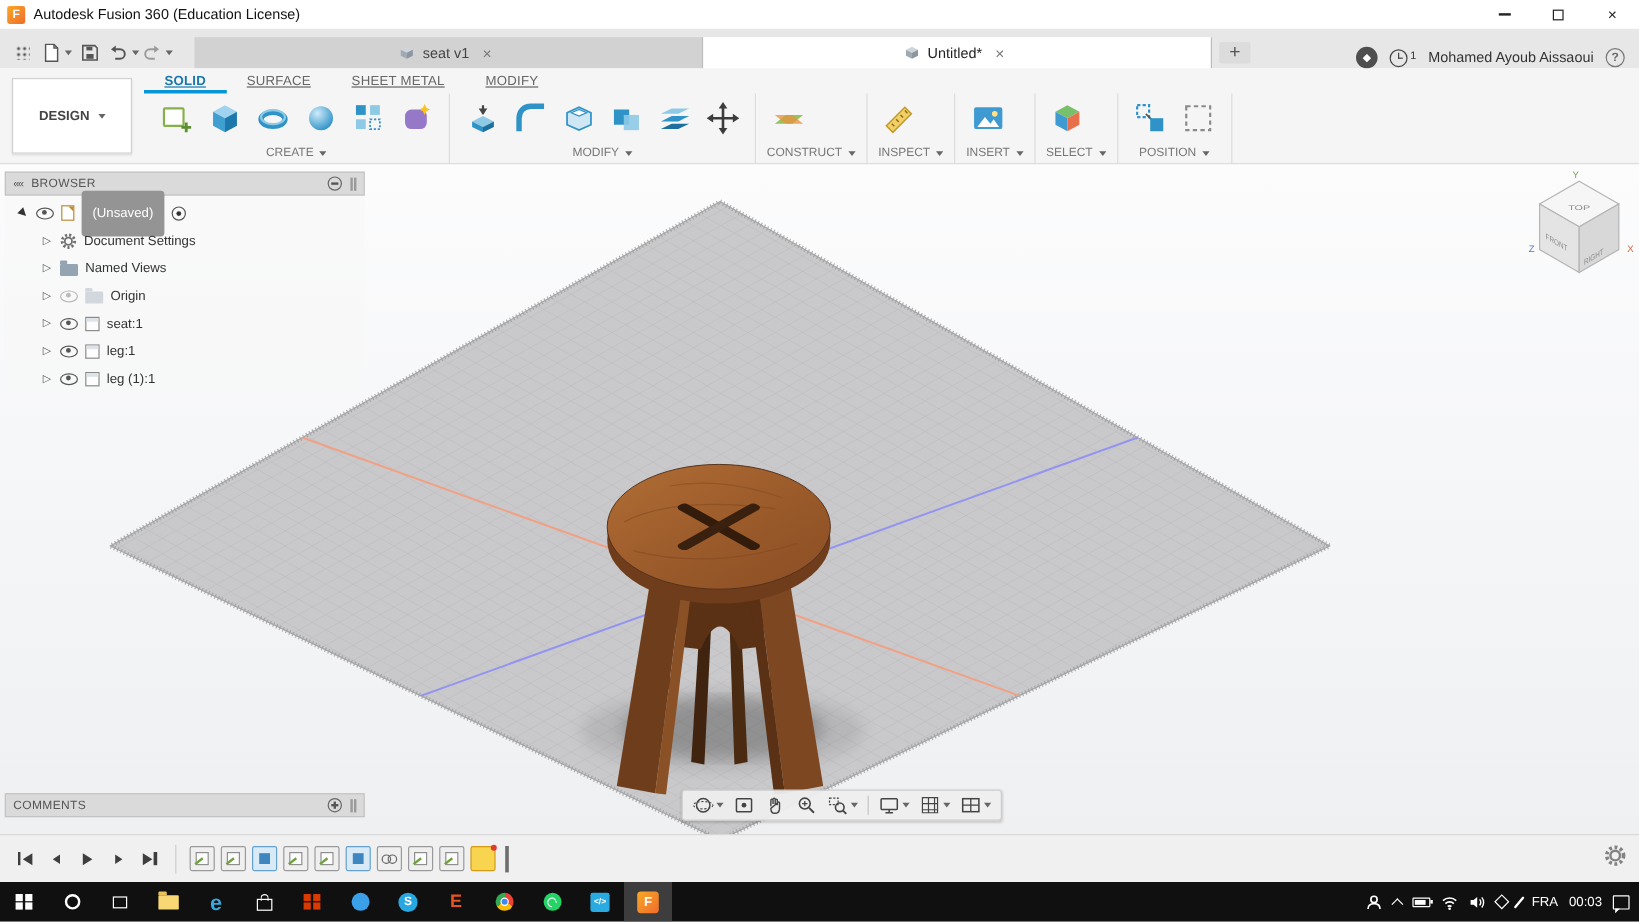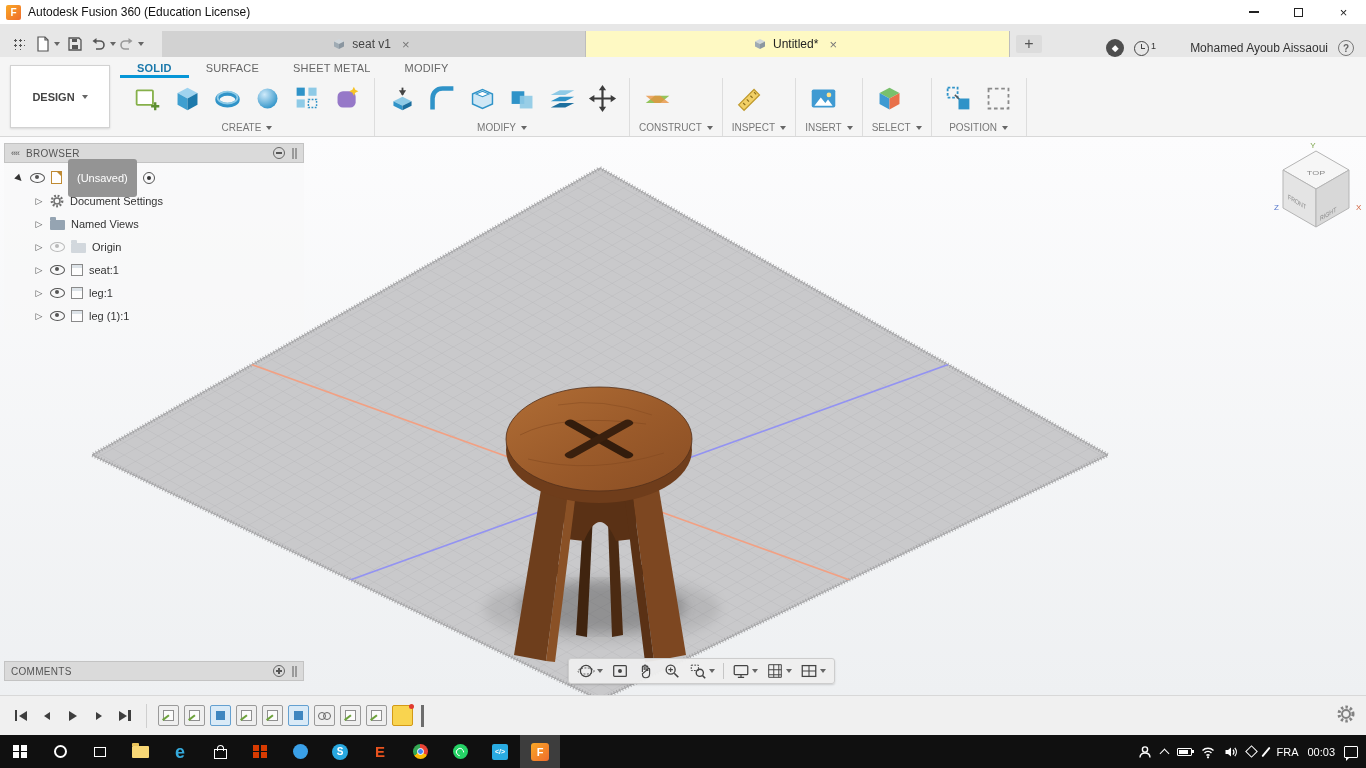--- a/index.html
+++ b/index.html
@@ -23,41 +23,41 @@
 
   
   .appbar { height:33px; background:#e7e7e7; display:flex; align-items:flex-end; flex:0 0 auto; }
   .qt { display:flex; align-items:center; gap:2px; padding:0 6px; }
   .qt-btn { height:26px; min-width:26px; display:flex; align-items:center; justify-content:center; gap:3px; border-radius:2px; }
   .dots { width:12px; height:12px; background-image:radial-gradient(#555 1.2px, transparent 1.4px); background-size:5px 5px; }
   .car { width:0; height:0; border-left:3.5px solid transparent; border-right:3.5px solid transparent; border-top:4px solid #666; display:inline-block; }
   .doc-tabs { display:flex; align-items:stretch; flex:1; max-width:880px; margin-left:12px; }
   .dtab { flex:1; display:flex; align-items:center; justify-content:center; gap:7px; font-size:12px; color:#444;
           background:#d2d2d2; border-right:1px solid #bdbdbd; }
-  .dtab.active { background:#fef9c3; color:#222; }
+  .dtab.active { background:#ffffff; color:#222; }
   .tclose { color:#777; font-size:13px; padding:0 4px; }
   .newtab { width:26px; display:flex; align-items:center; justify-content:center; font-size:16px; color:#555; background:#dcdcdc; margin:4px 0 4px 6px; border-radius:2px; }
   .acct { margin-left:auto; display:flex; align-items:center; gap:10px; padding-right:12px; }
   .ext { width:18px; height:18px; border-radius:50%; background:#4e4e4e; color:#fff; font-size:9px; display:flex; align-items:center; justify-content:center; }
   .clockwrap { display:flex; align-items:flex-start; gap:2px; }
   .clock { width:15px; height:15px; border:1.5px solid #444; border-radius:50%; position:relative; display:inline-block; }
   .clock::before { content:""; position:absolute; left:5.6px; top:2.5px; width:1.5px; height:4.5px; background:#444; }
   .clock::after  { content:""; position:absolute; left:5.6px; top:6px;  width:4.5px; height:1.5px; background:#444; }
   .ncount { font-size:9px; color:#333; }
-  .uname { font-size:12px; color:#333;margin-left:24px; }
+  .uname { font-size:12px; color:#333; }
   .helpc { width:16px; height:16px; border-radius:50%; border:1.5px solid #777; color:#666; font-size:10px; font-weight:bold;
            display:flex; align-items:center; justify-content:center; }
 
   
   .ribbon { height:80px; background:#f5f5f5; border-bottom:1px solid #d8d8d8; display:flex; flex:0 0 auto; }
   .design-box { width:100px; margin:8px 10px; background:#fff; border:1px solid #d2d2d2; box-shadow:0 1px 2px rgba(0,0,0,.12);
                 display:flex; align-items:center; justify-content:center; gap:7px; font-size:11px; font-weight:bold; color:#444; }
   .ribbon-right { flex:1; display:flex; flex-direction:column; }
   .rtabs { height:21px; display:flex; }
-  .rtab { padding:0 17px; display:flex; align-items:center; font-size:11px; color:#666; letter-spacing:.2px; }
+  .rtab { padding:0 17px; display:flex; align-items:center; font-size:11px; color:#666; letter-spacing:.2px;text-decoration:underline; }
   .rtab.active { color:#1a78ab; font-weight:bold; box-shadow:inset 0 -3px 0 #0696d7; }
   .rgroups { flex:1; display:flex; }
   .rgroup { display:flex; flex-direction:column; border-right:1px solid #ddd; padding:0 9px; }
   .rg-icons { flex:1; display:flex; align-items:center; gap:4px; }
   .tool { width:36px; height:40px; display:flex; align-items:center; justify-content:center; border-radius:2px; }
   .tool svg { width:29px; height:29px; }
   .rg-label { height:17px; display:flex; align-items:center; justify-content:center; gap:5px; font-size:10px; color:#777; }
 
   
   .canvas { position:relative; height:558px; flex:0 0 auto; background:linear-gradient(#fcfcfd,#eef0f2); overflow:hidden; }

